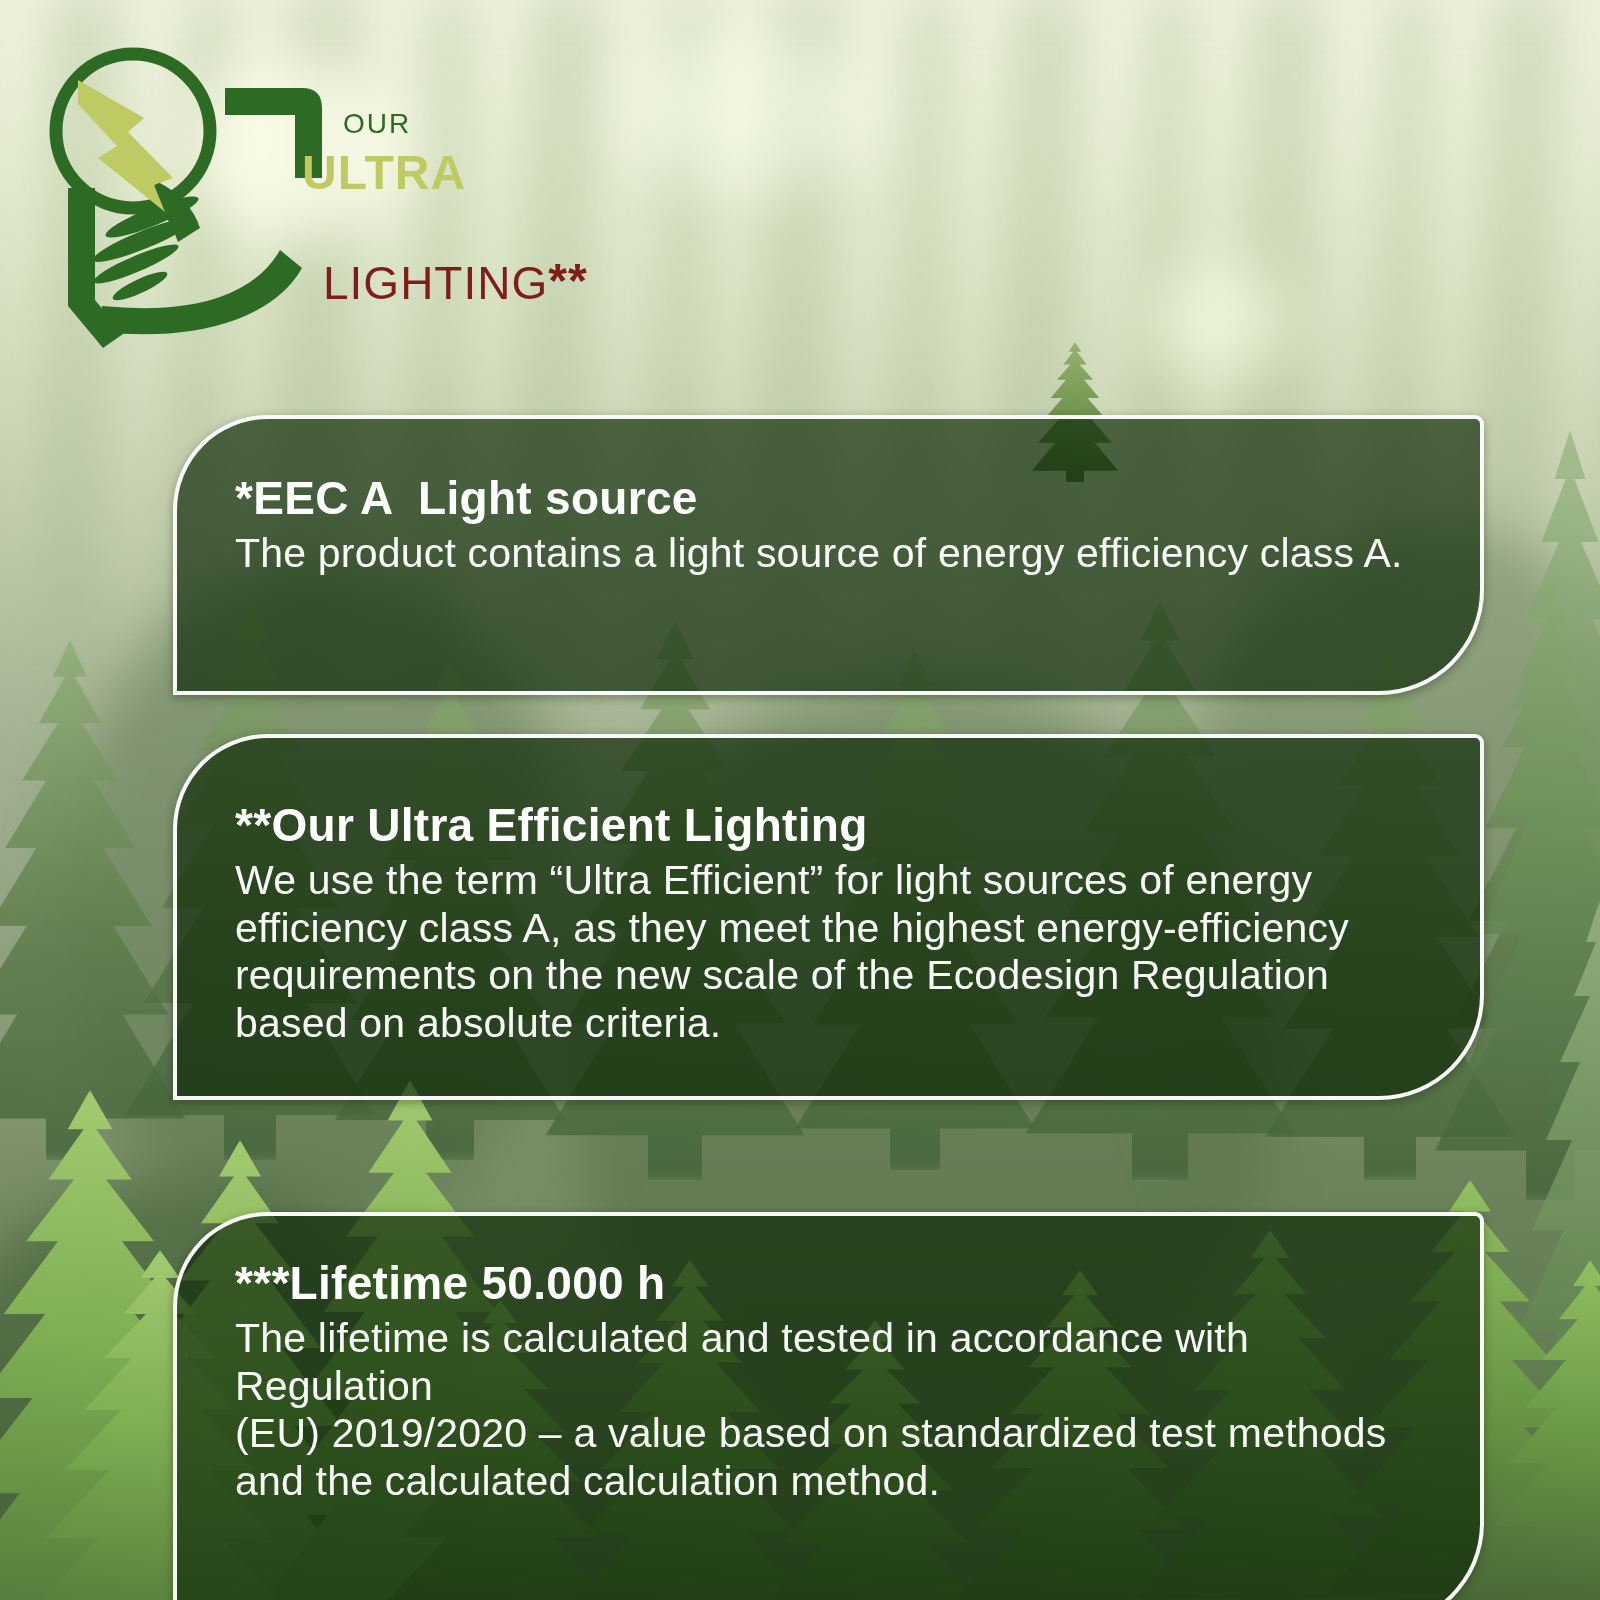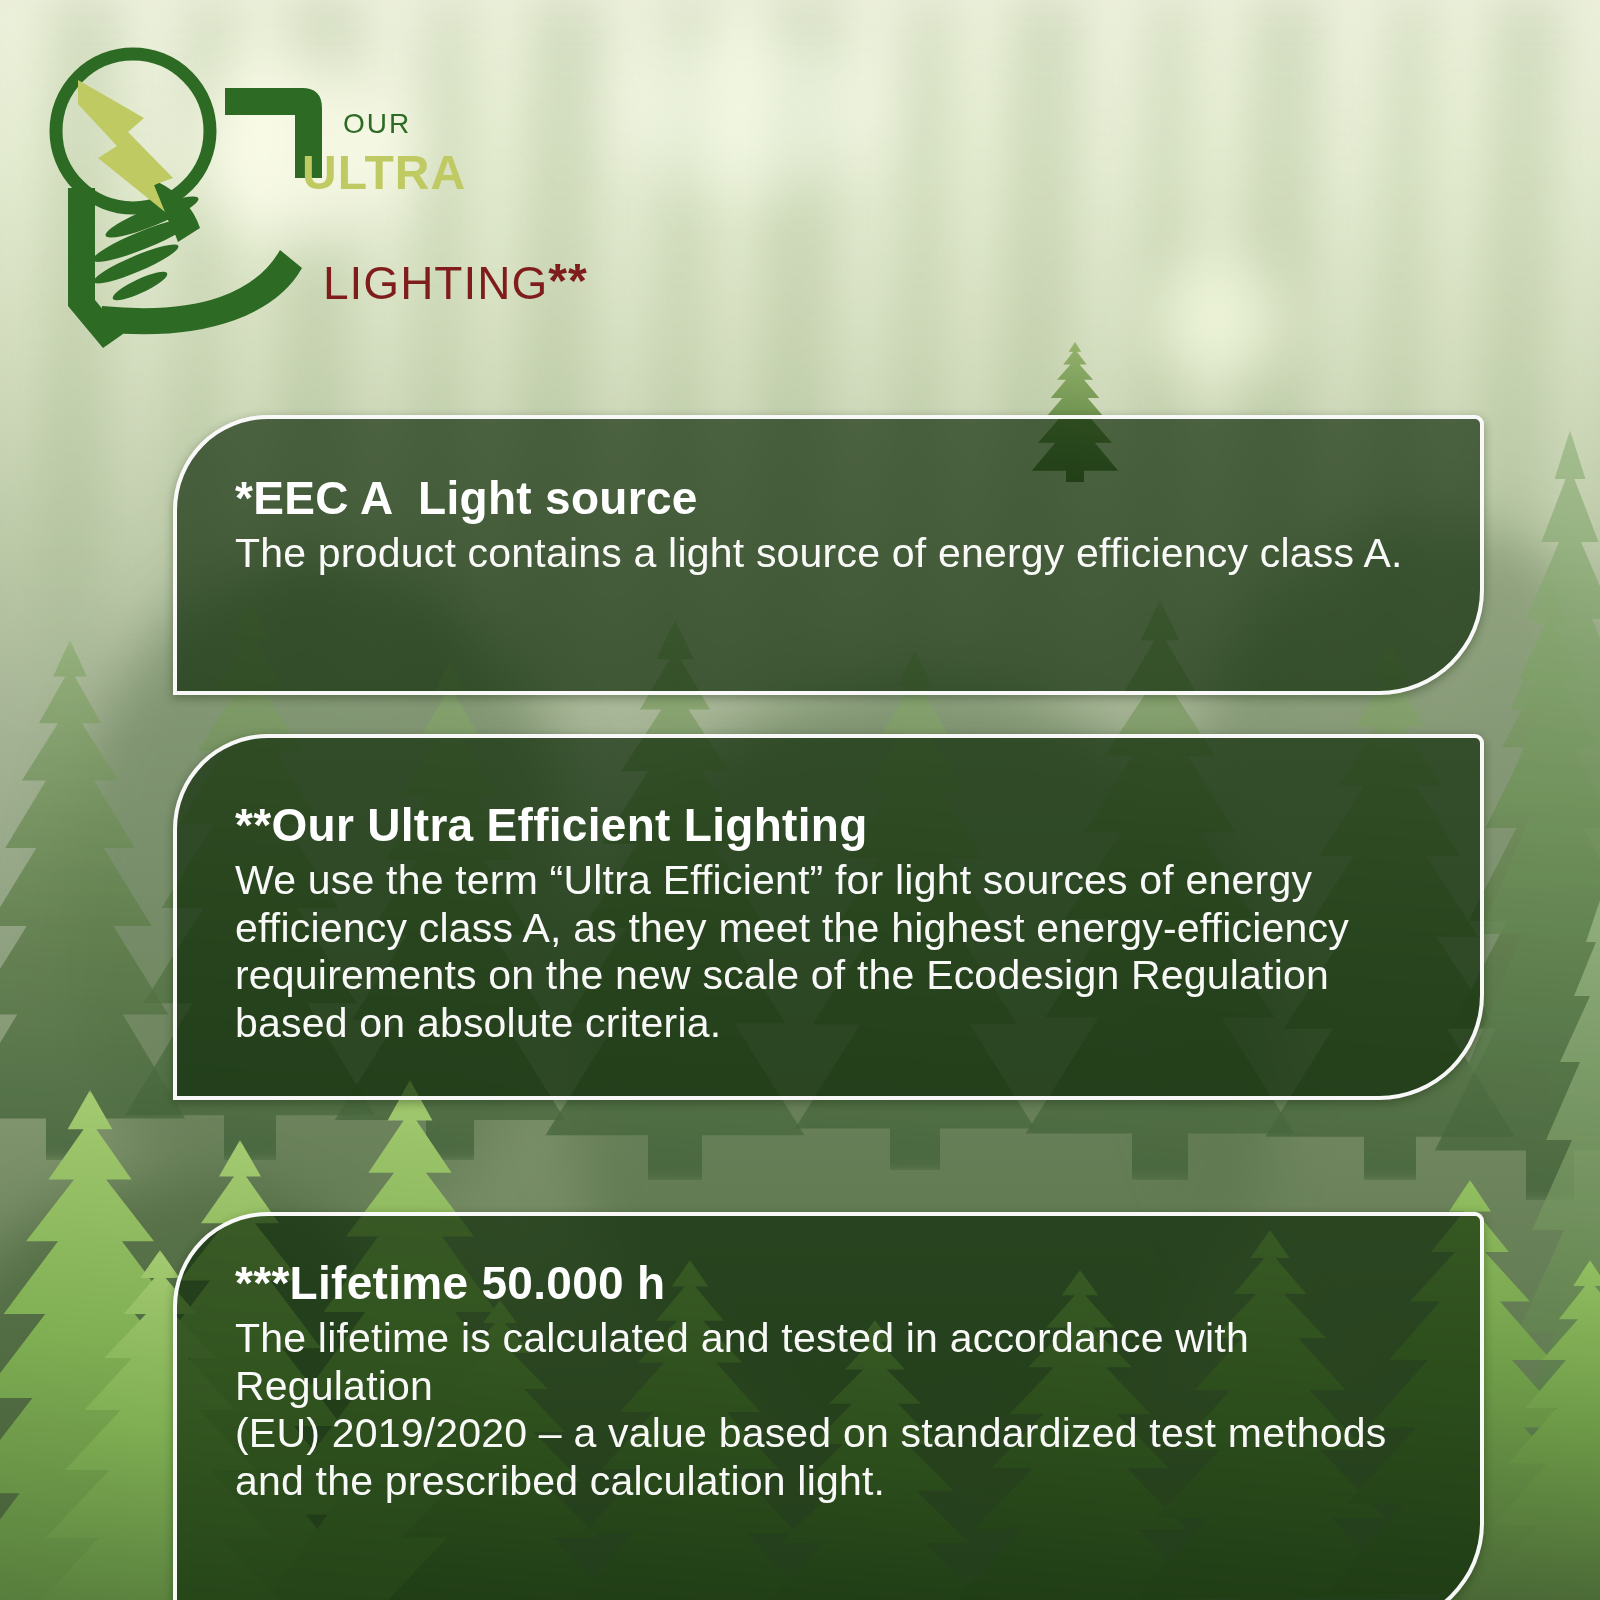--- a/index.html
+++ b/index.html
@@ -161,17 +161,17 @@
       <span>requirements on the new scale of the Ecodesign Regulation</span>
       <span>based on absolute criteria.</span>
     </span>
   </div>
 
   <div class="panel p3">
     <span class="panel-title">***Lifetime 50.000 h</span>
     <span class="panel-body">
       <span>The lifetime is calculated and tested in accordance with Regulation</span>
       <span>(EU) 2019/2020 – a value based on standardized test methods</span>
-      <span>and the prescribed calculation light.</span>
+      <span>and the calculated calculation method.</span>
     </span>
   </div>
 
 </div>
 
 </body></html>

